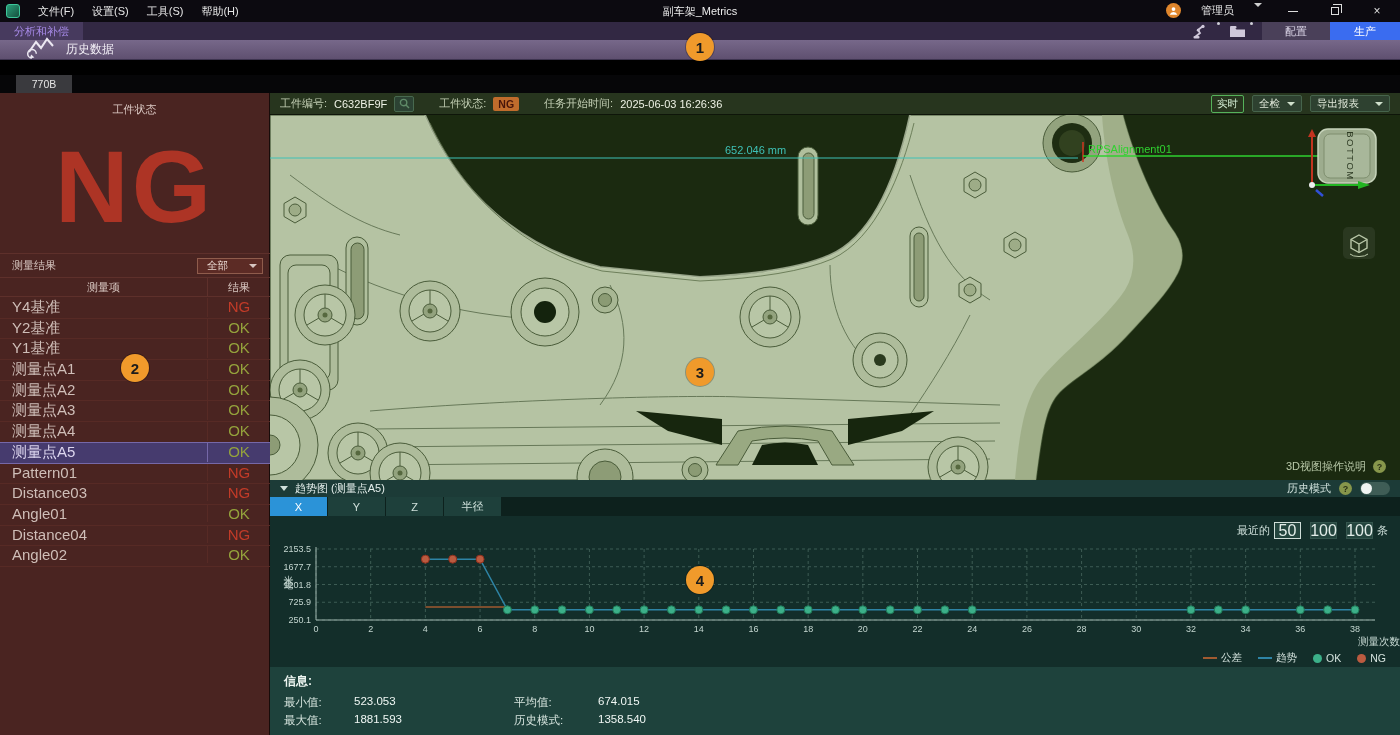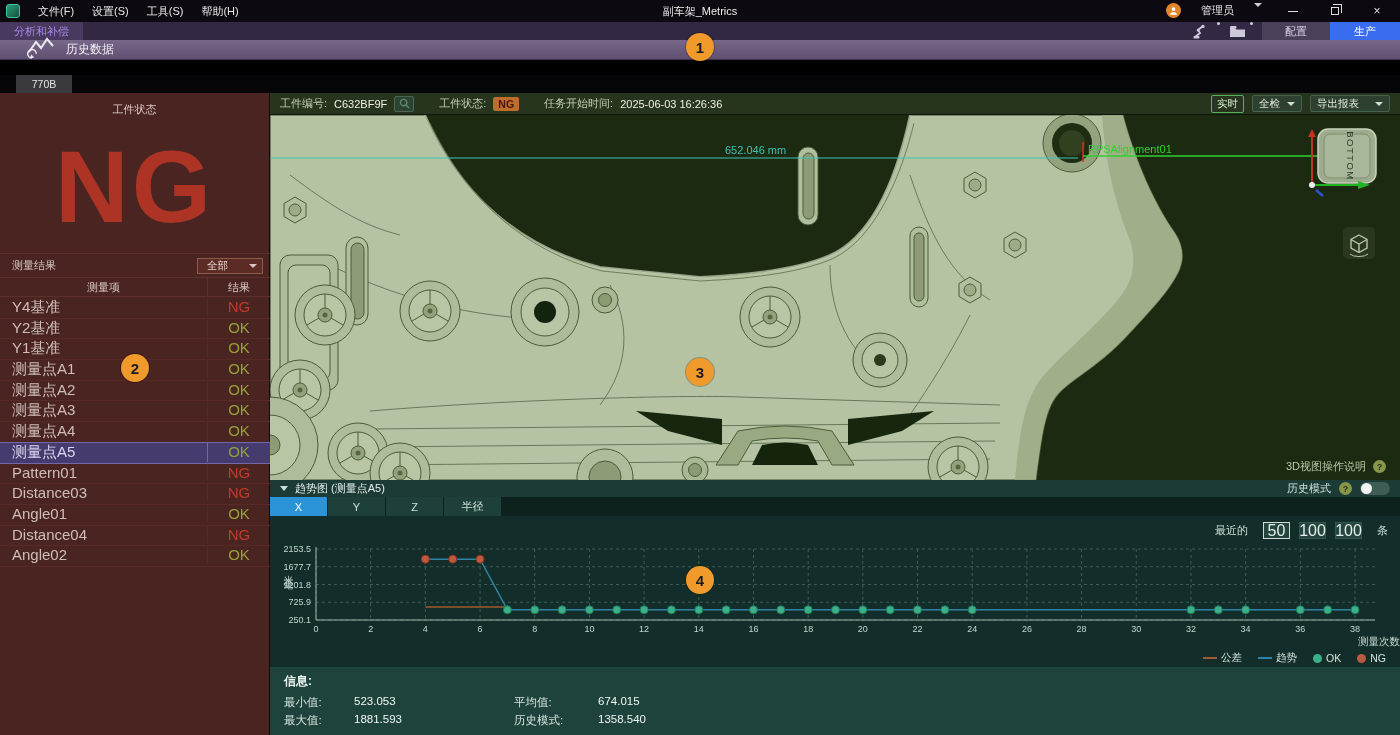--- a/index.html
+++ b/index.html
@@ -68,21 +68,21 @@
 
 #trendSection{position:absolute;left:270px;top:480px;width:1130px;height:255px;background:#132e2a;color:#cfe0db}
 .trend-head{height:17px;background:#1c3b37;display:flex;align-items:center;padding:0 10px;font-size:11px;color:#e4eeeb}
 .tri{width:0;height:0;border-left:4px solid transparent;border-right:4px solid transparent;border-top:5px solid #cfe0db;margin-right:7px}
 .th-right{margin-left:auto;display:flex;align-items:center;gap:8px;color:#cfe0db}
 .toggle{width:30px;height:13px;border-radius:7px;background:#3f5d56;position:relative}
 .knob{position:absolute;left:1px;top:1px;width:11px;height:11px;border-radius:50%;background:#f0f4f2}
 .trend-tabs{height:19px;background:#0d211d;display:flex;gap:1px}
 .ttab{width:57px;display:flex;align-items:center;justify-content:center;font-size:11px;background:#1e403b;color:#cfe0db}
 .ttab.act{background:#2b93d8;color:#fff}
-.recent-row{height:29px;display:flex;align-items:center;justify-content:flex-end;gap:15px;padding-right:12px;font-size:11px}
+.recent-row{height:29px;display:flex;align-items:center;justify-content:flex-end;gap:4px;padding-right:12px;font-size:11px}
 .rbtn{width:27px;height:17px;background:#24453e;border:1px solid #35564e;color:#e2ece8;display:flex;align-items:center;justify-content:center;font-size:16px}
 .rbtn.act{border-color:#cfddd8}
 .chart-wrap{position:relative;height:90px}
 .y-name{position:absolute;left:11px;top:22px;writing-mode:vertical-rl;font-size:10px;color:#c4d6d0;letter-spacing:3px}
 .x-name{height:14px;text-align:right;font-size:10.5px;color:#c4d6d0}
 .legend{display:flex;justify-content:flex-end;align-items:center;gap:16px;height:18px;padding-right:14px;font-size:10.5px;color:#d5e3de}
 .litem{display:flex;align-items:center}
 .lsw-line{width:14px;height:2px;display:inline-block;margin-right:4px}
 .lsw-dot{width:9px;height:9px;border-radius:50%;display:inline-block;margin-right:4px}
 .info{position:absolute;left:0;top:187px;width:1130px;height:68px;background:#1e423c;padding:6px 14px;font-size:11.5px;color:#d6e4de}

